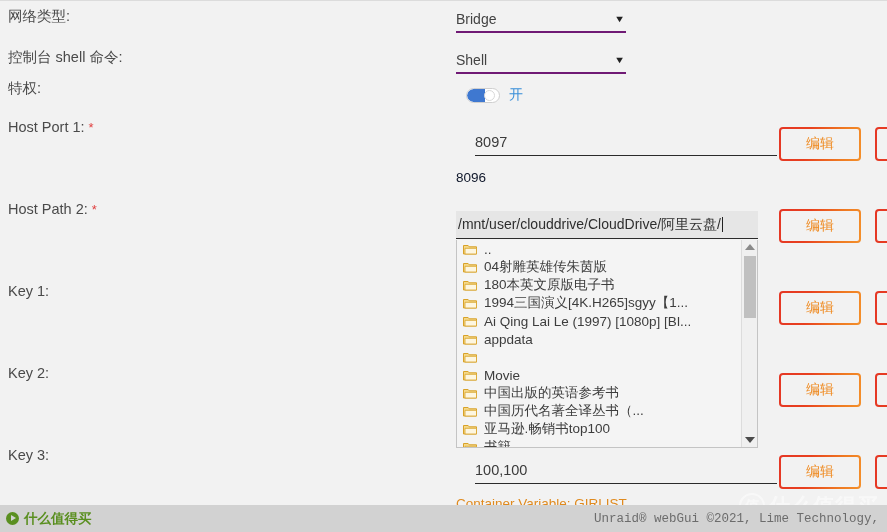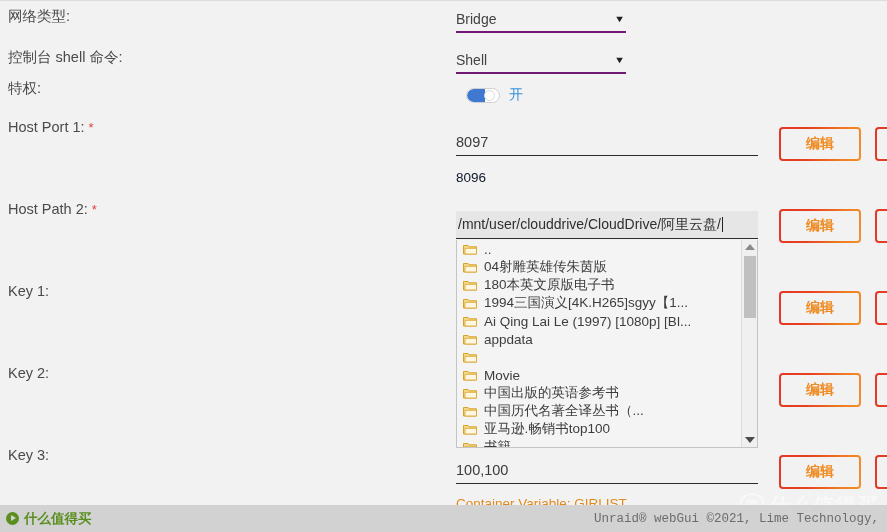--- a/index.html
+++ b/index.html
@@ -46,20 +46,21 @@
 
   .text-line {
     width: 302px;
     border-bottom: 1px solid #2b2b2b;
     height: 27px;
     display: flex;
     align-items: center;
     font-size: 14.5px;
     color: #3b3b3b;
     background: transparent;
+    margin-left: 19px;
   }
 
   .path-line {
     width: 302px;
     border-bottom: 1px solid #2b2b2b;
     height: 28px;
     display: flex;
     align-items: center;
     font-size: 14px;
     color: #2e2e2e;
@@ -112,21 +113,21 @@
     background: #f2f2f2;
     border: 2px solid transparent;
     background-image: linear-gradient(#f2f2f2,#f2f2f2),
                       linear-gradient(100deg, #e53725 0%, #e8401f 35%, #ef7a22 75%, #f4902b 100%);
     background-origin: border-box;
     background-clip: padding-box, border-box;
     display: flex;
     align-items: center;
     justify-content: center;
     font-size: 14px;
-    font-weight: bold;
+    font-weight: normal;
     color: #ef8b22;
     cursor: pointer;
   }
   .ebtn.col2 { left: 875px; }
 
   
   .dd {
     position: absolute;
     left: 456px;
     top: 240px;

